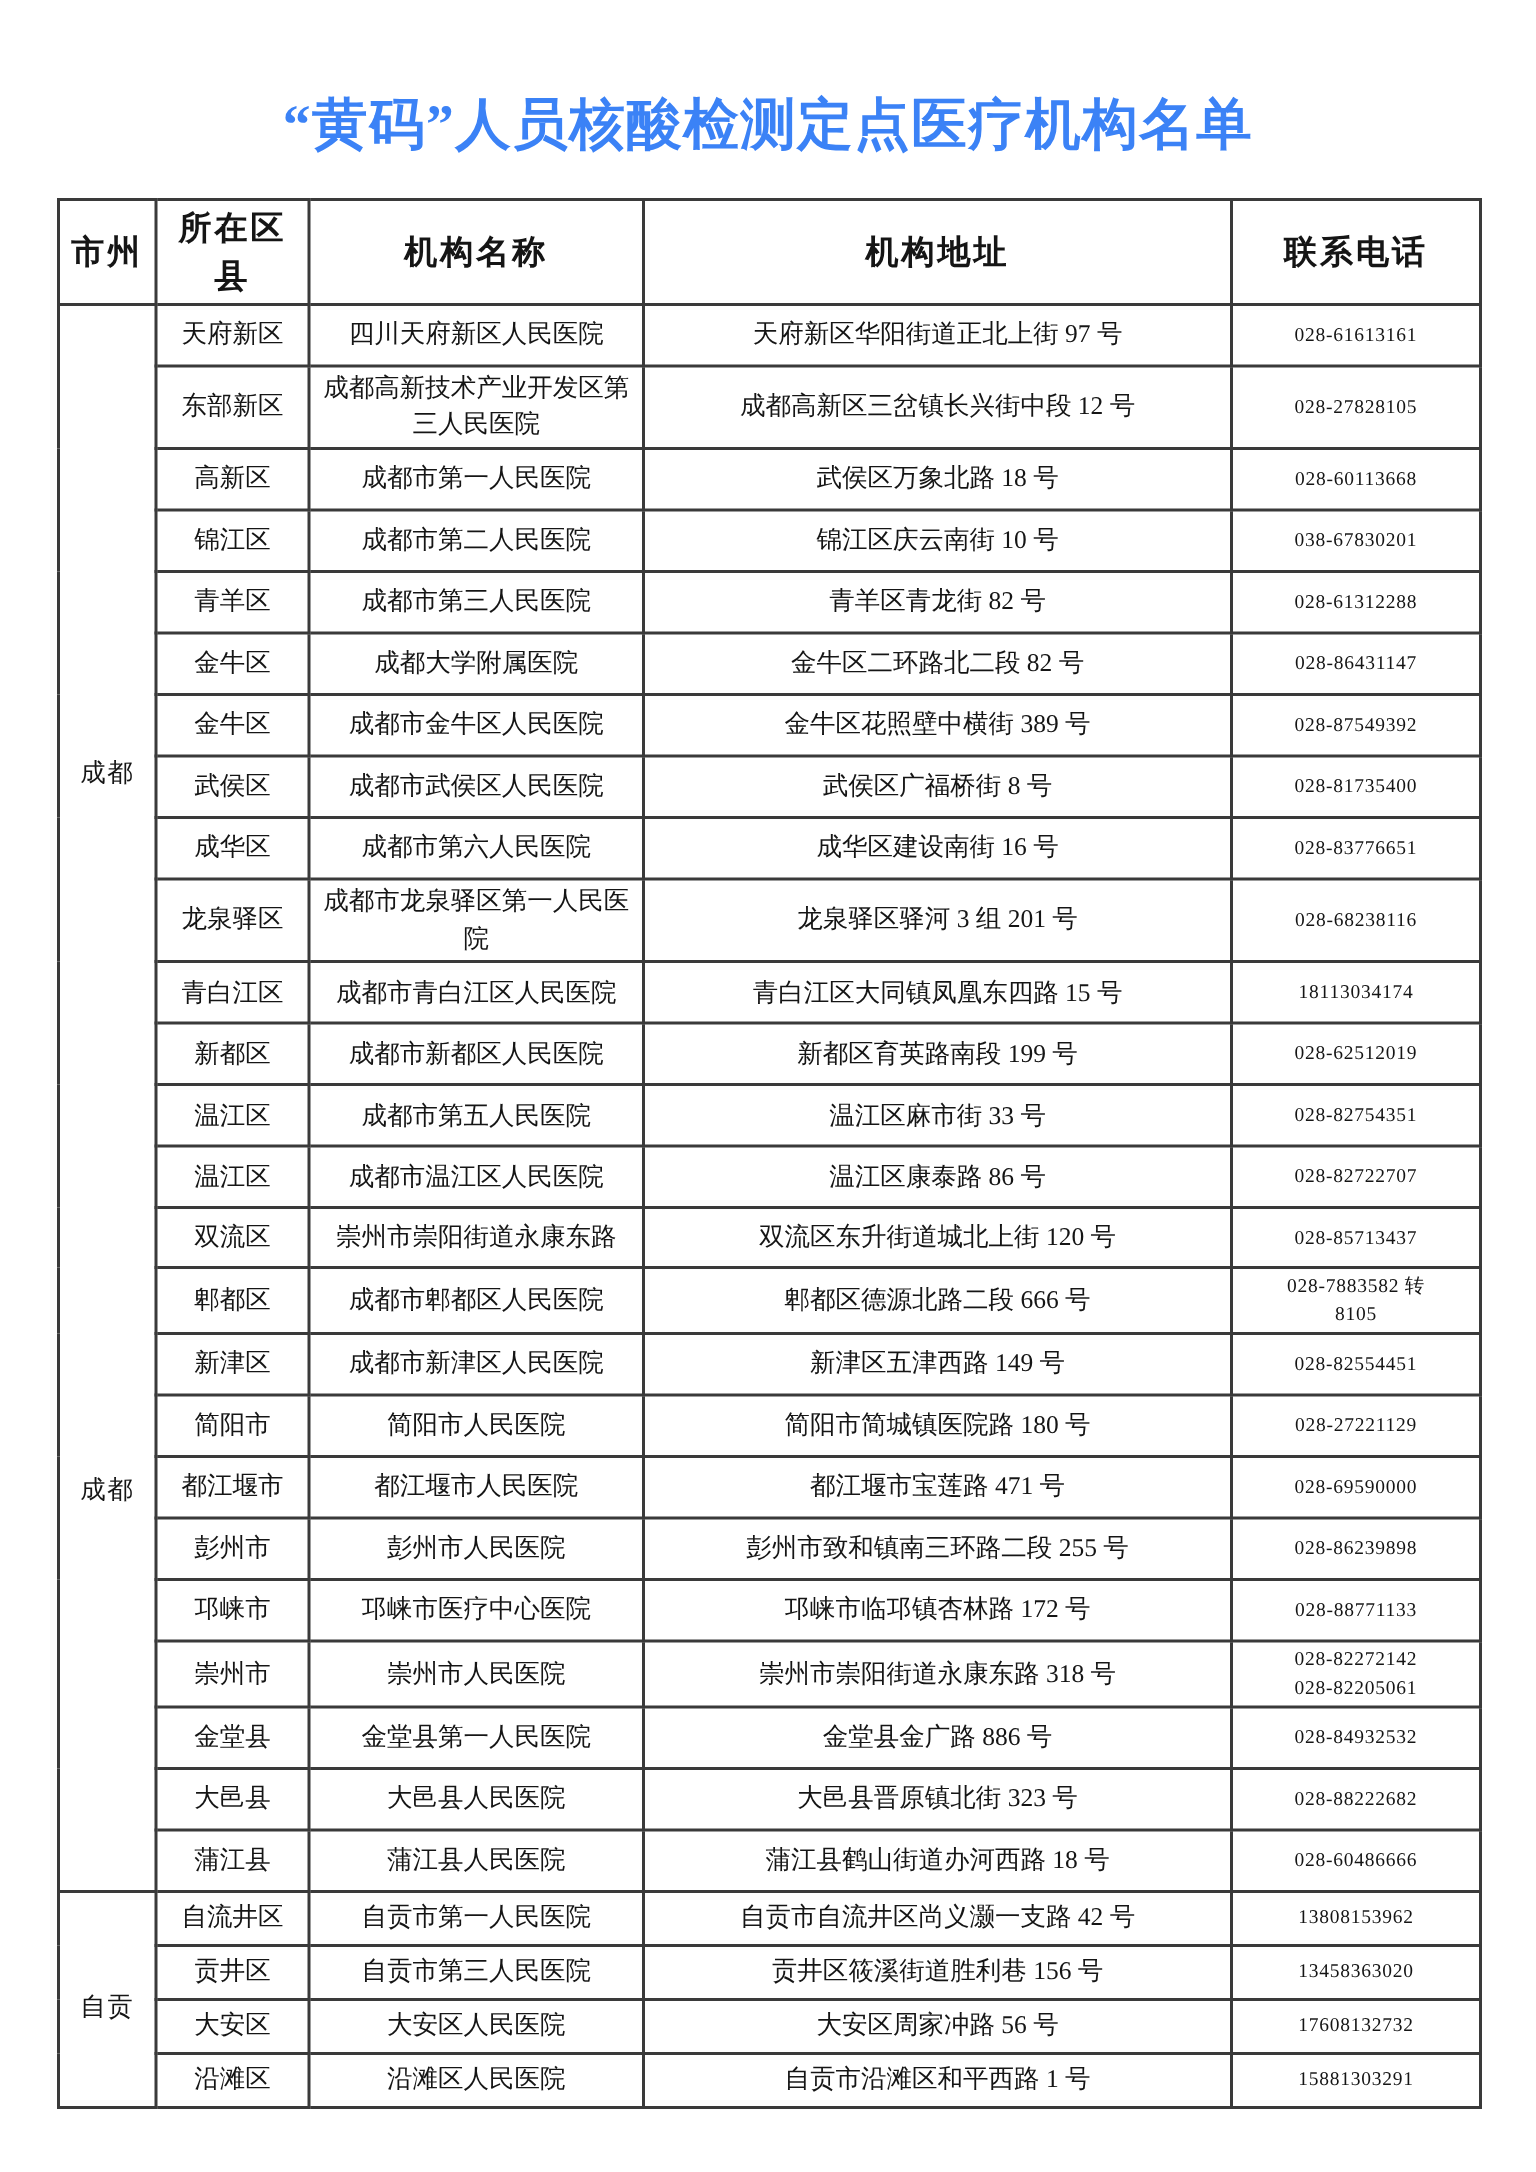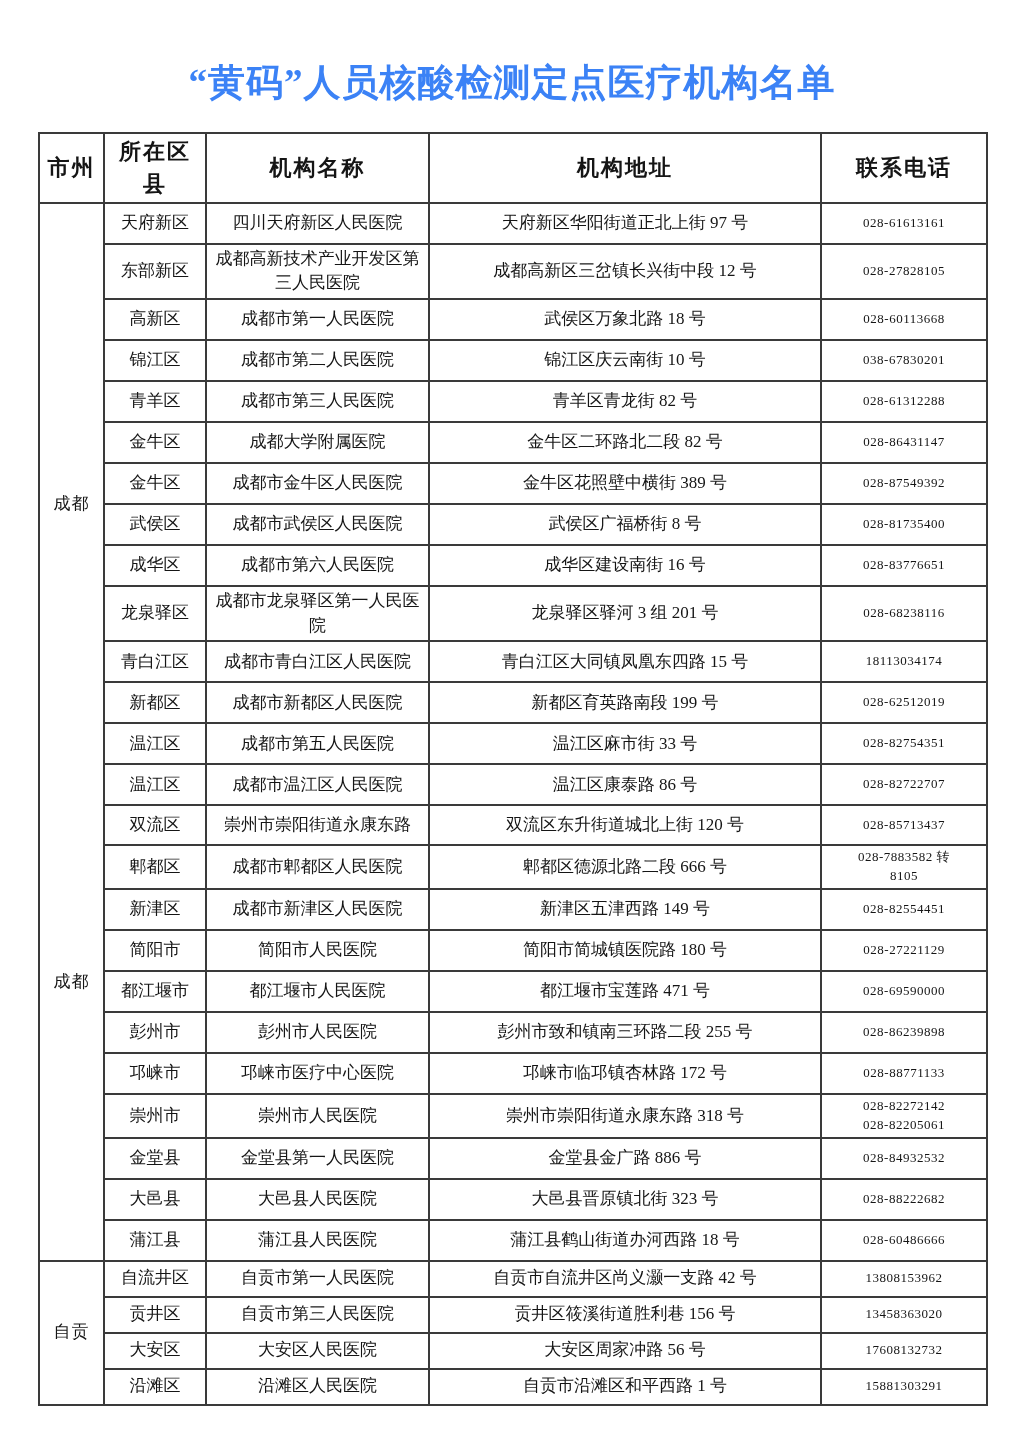--- a/index.html
+++ b/index.html
@@ -53,20 +53,21 @@
   tr.cd { height: 41px; }
   tr.cd.tall { height: 40px; }
   tr.zg { height: 36px; }
   td.city-cell {
     position: relative;
     padding: 0;
   }
   td.city-cell .city-label {
     display: block;
     letter-spacing: 1px;
+    margin-top: 12px;
   }
   td.city-cell .city-label.abs {
     position: absolute;
     left: 0;
     right: 0;
     transform: translateY(-50%);
     text-align: center;
   }
   td.city-cell .city-label.pos0 { top: 28.4%; }
   td.city-cell .city-label.pos1 { top: 73.7%; }

